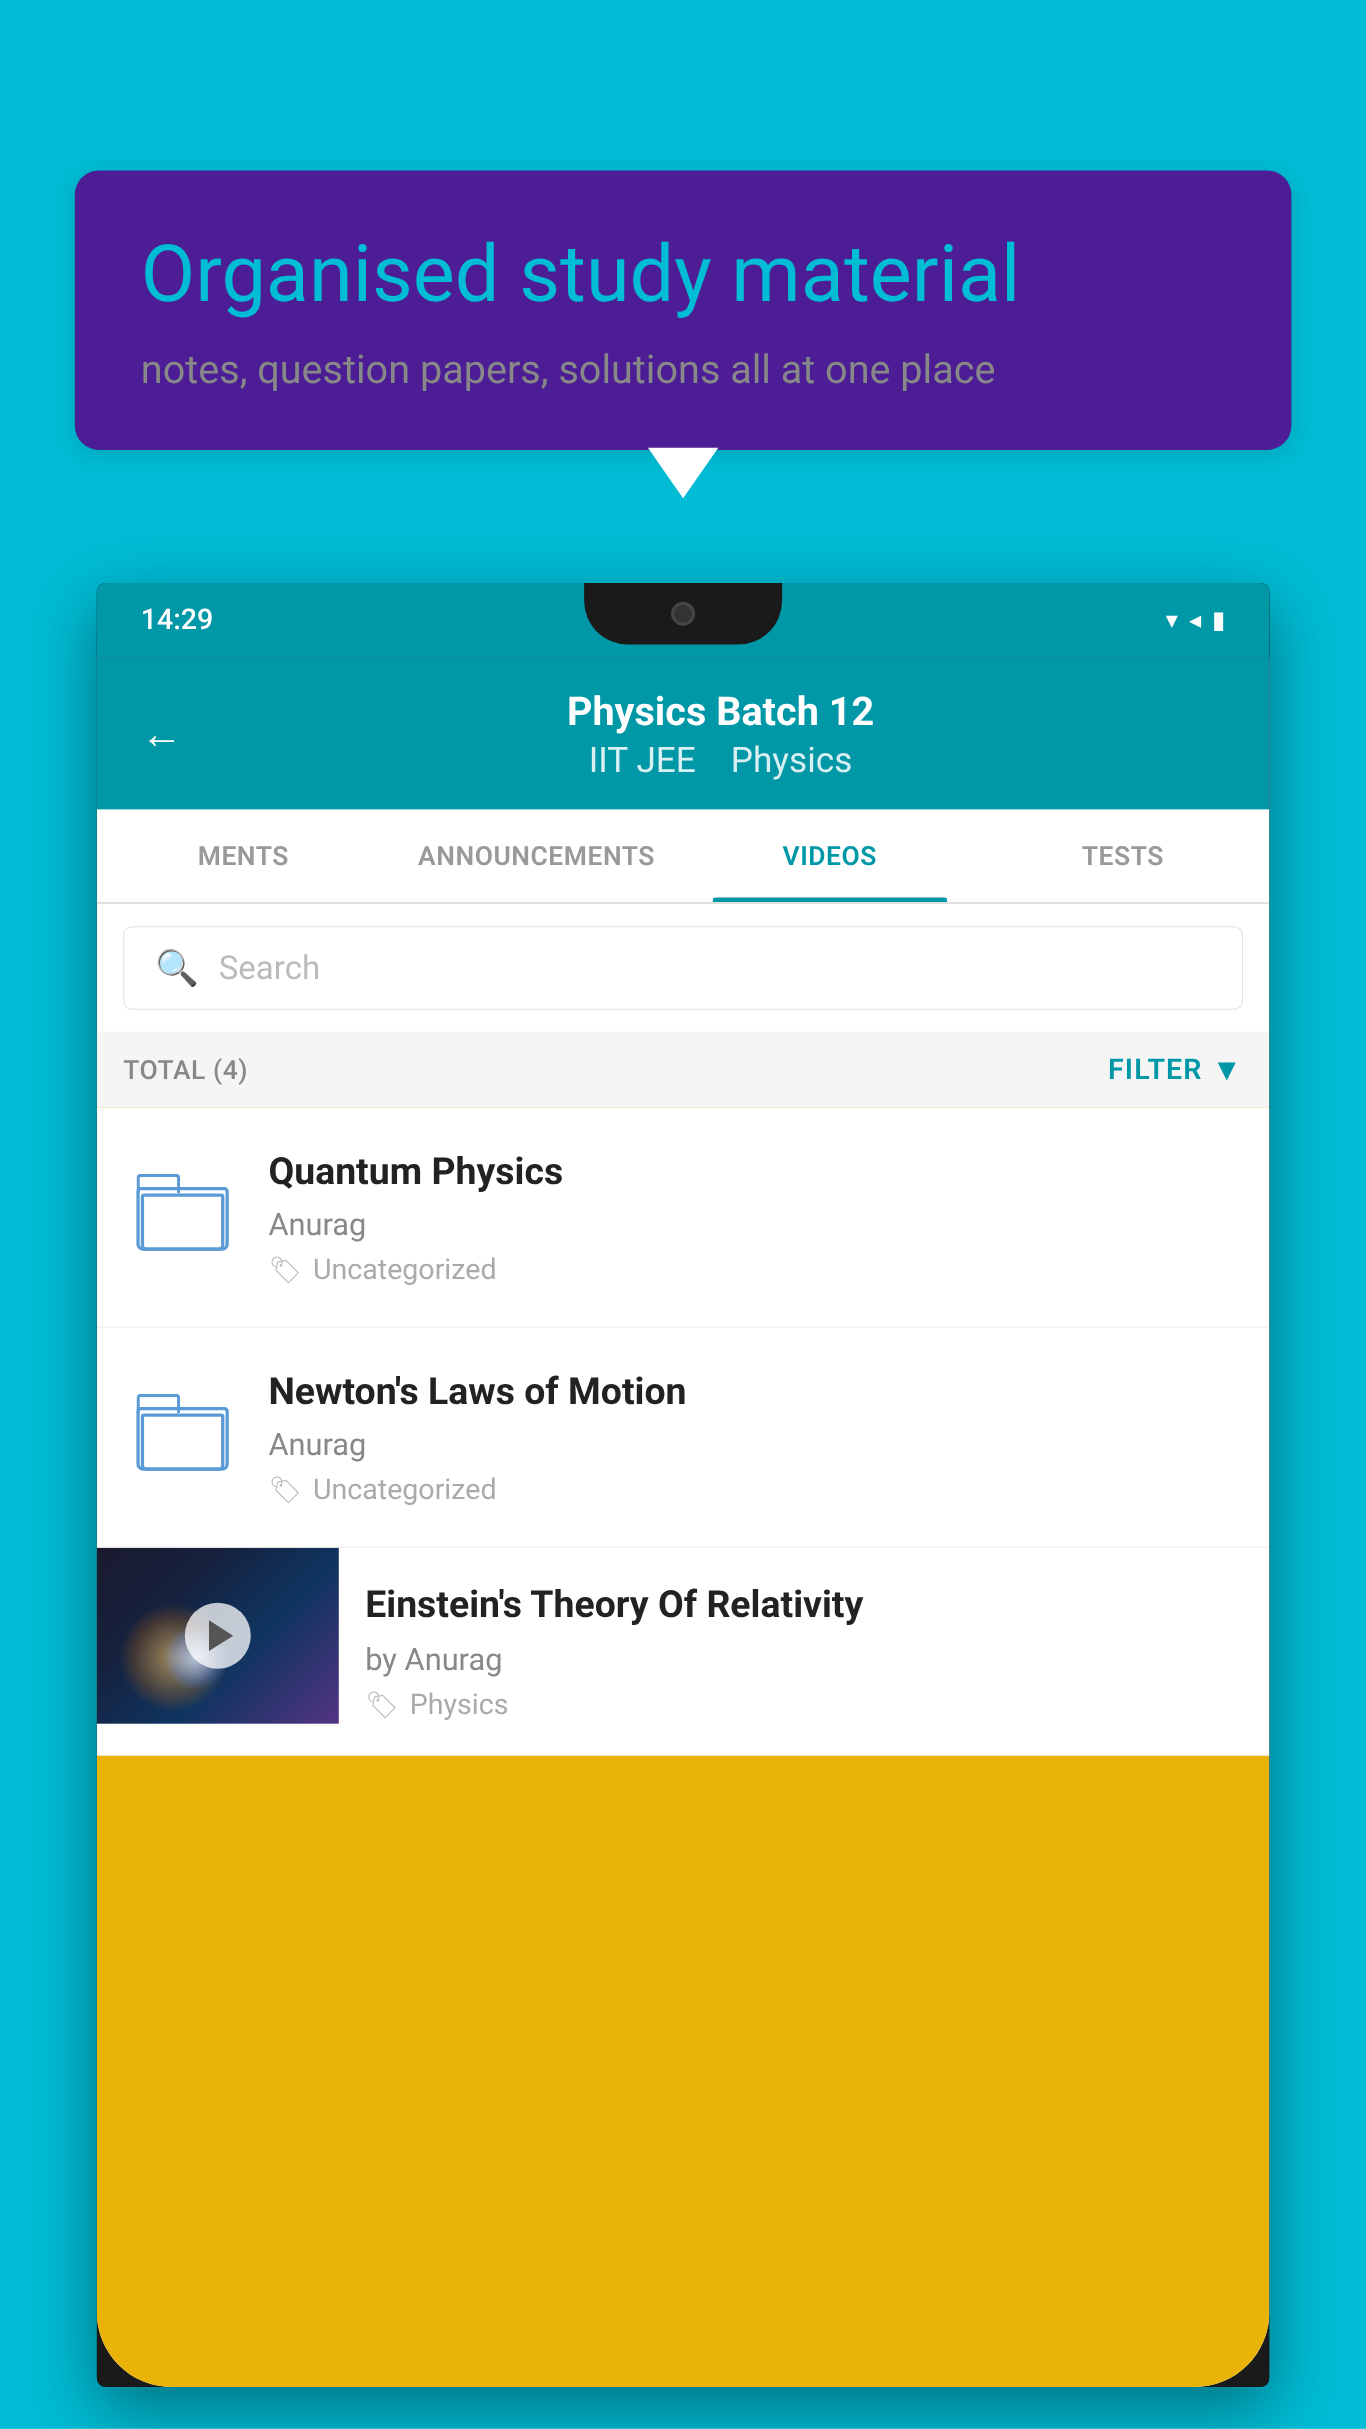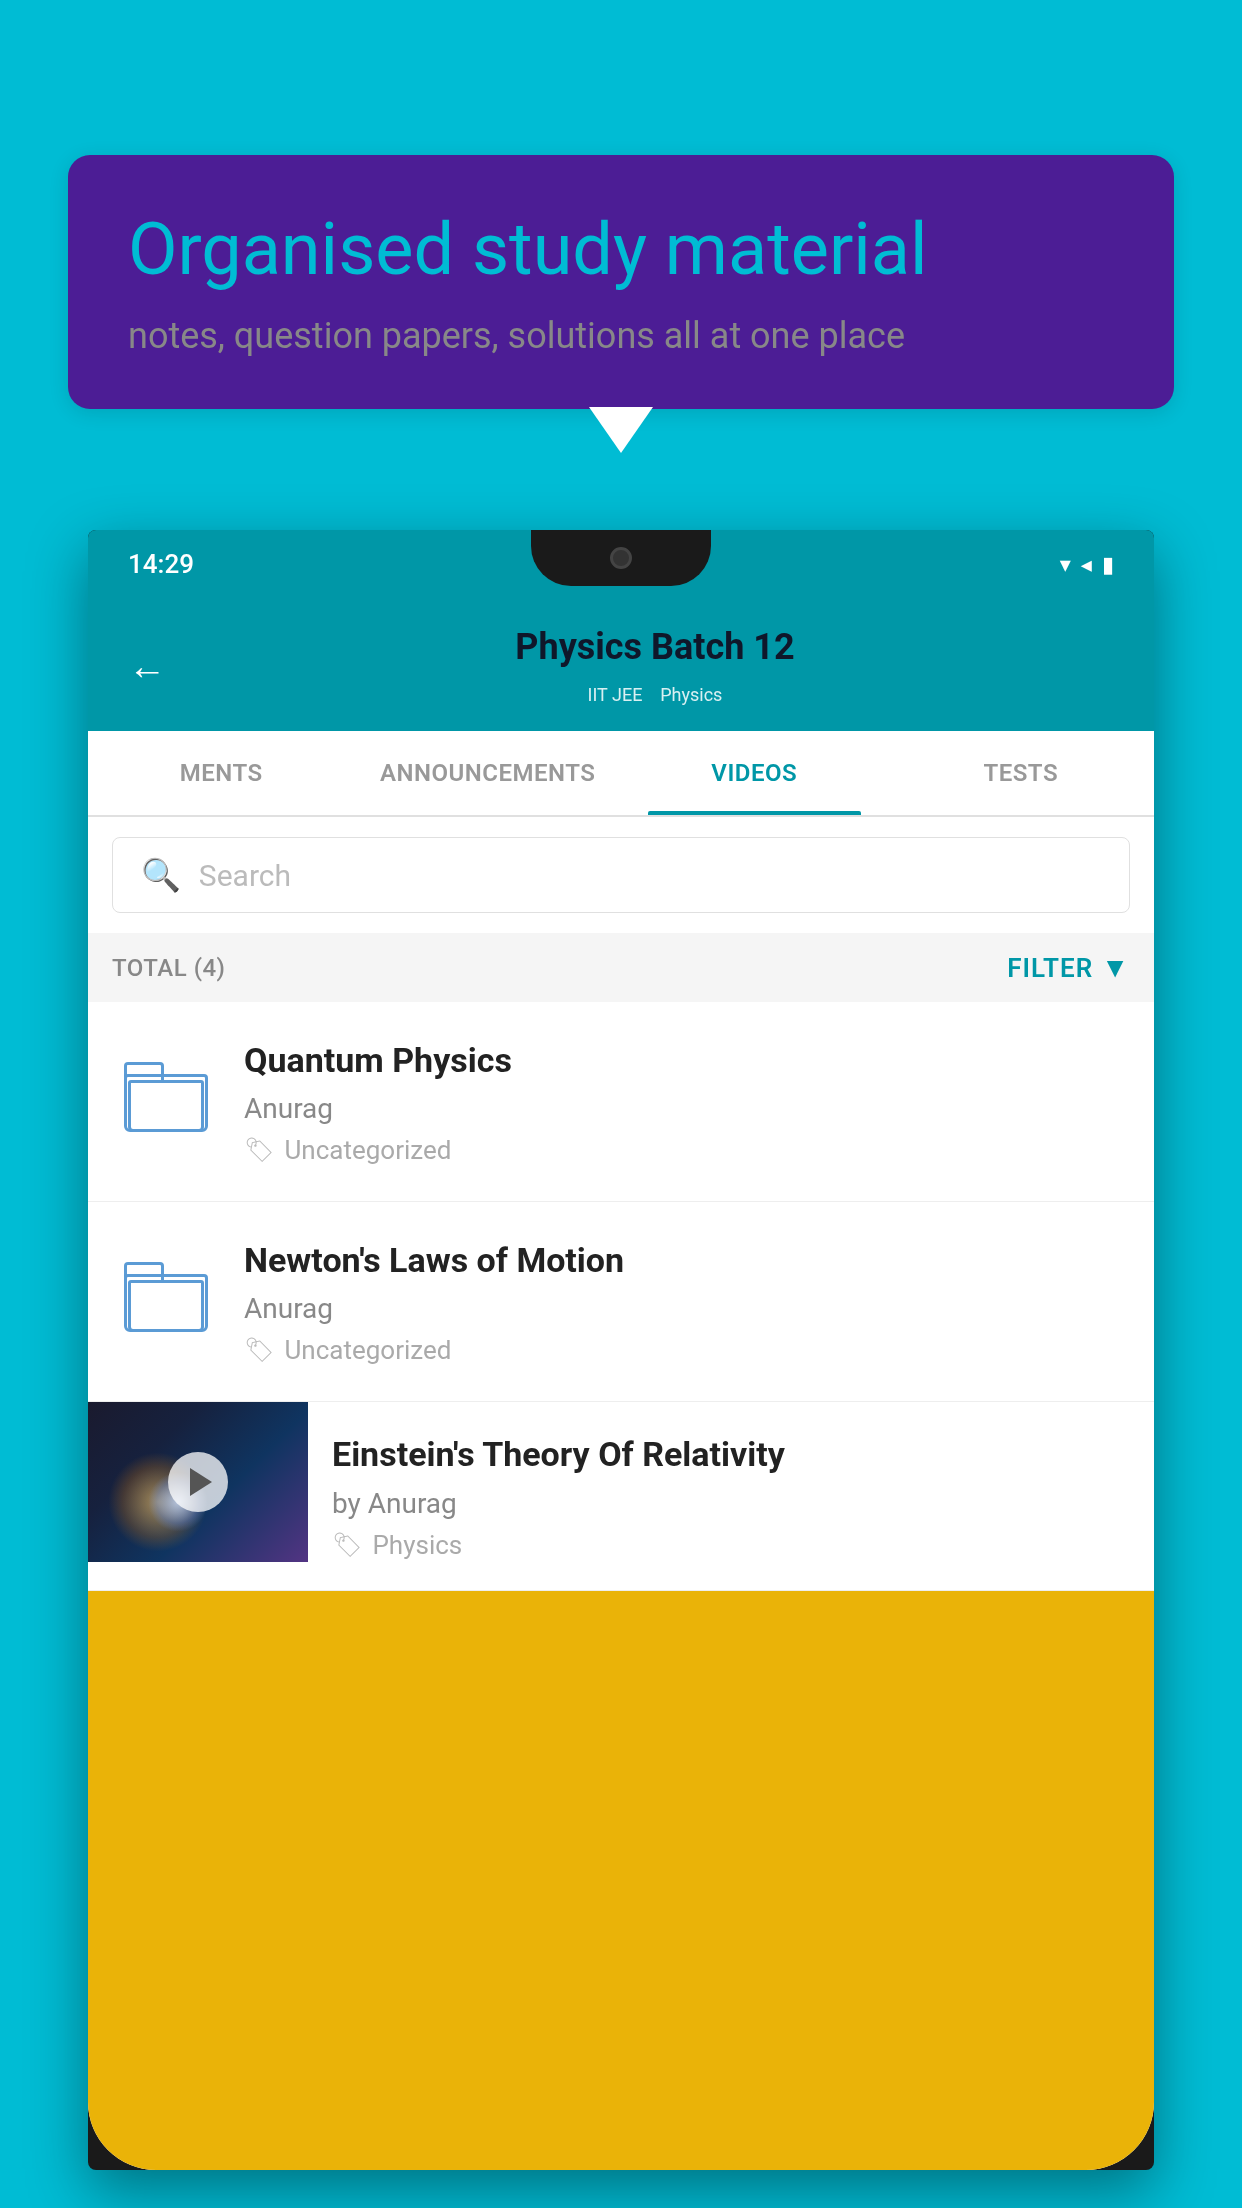--- a/index.html
+++ b/index.html
@@ -135,29 +135,29 @@
       font-size: 38px;
       cursor: pointer;
     }
 
     .header-title-group {
       flex: 1;
       text-align: center;
     }
 
     .header-title {
-      color: #0f172a;
+      color: #ffffff;
       font-size: 36px;
       font-weight: 700;
     }
 
     .header-subtitle {
       color: rgba(255,255,255,0.85);
-      font-size: 18px;
-      margin-top: 16px;
+      font-size: 32px;
+      margin-top: 4px;
     }
 
     
     .tabs {
       background: white;
       display: flex;
       border-bottom: 2px solid #e0e0e0;
       overflow: hidden;
     }
 

